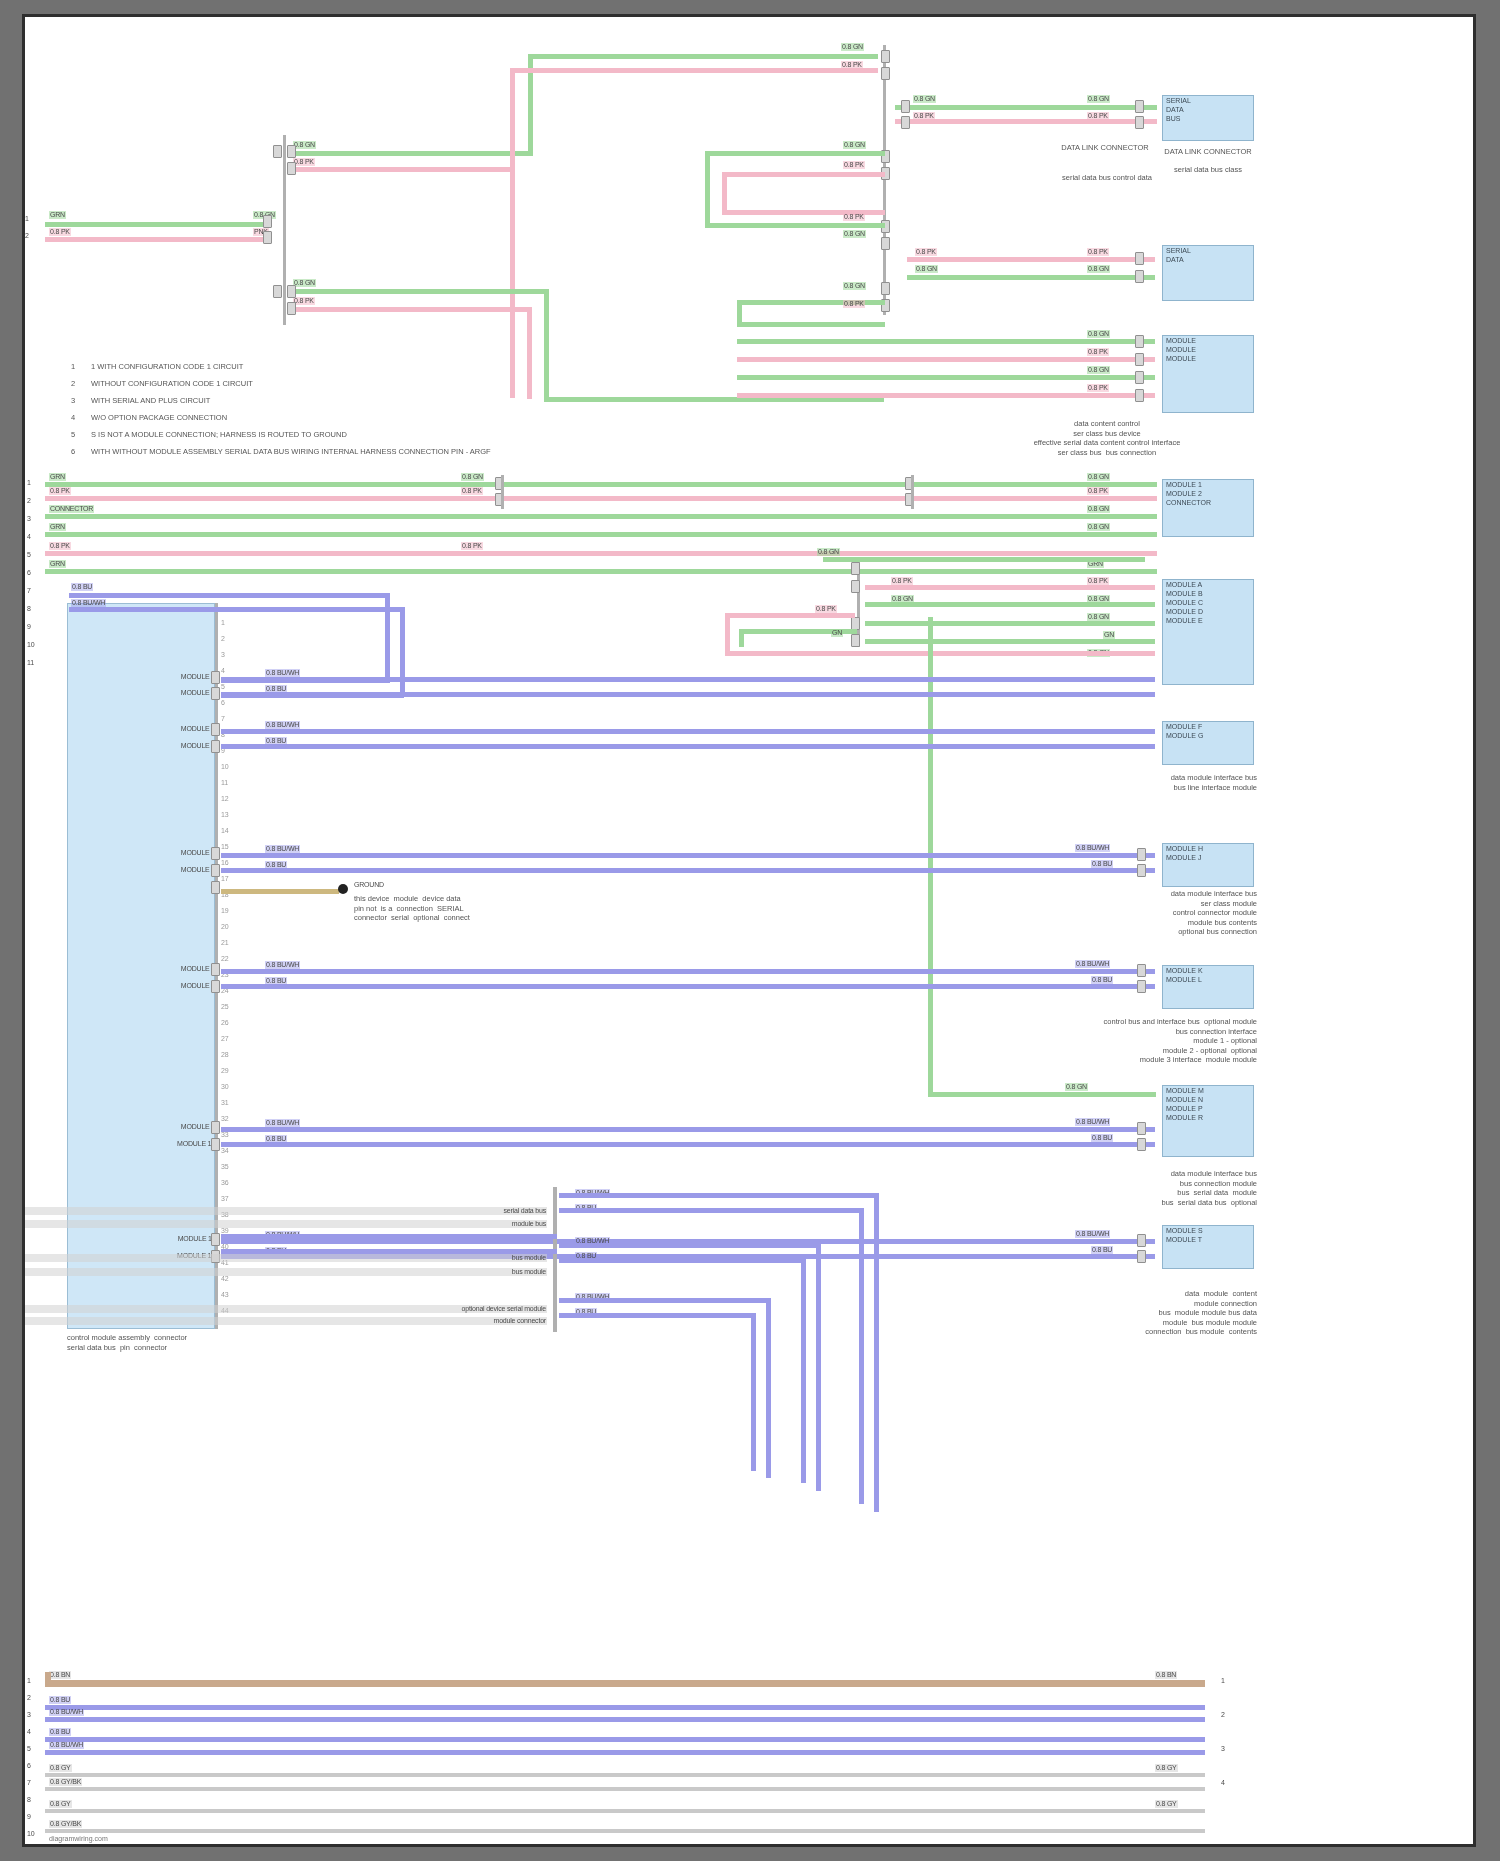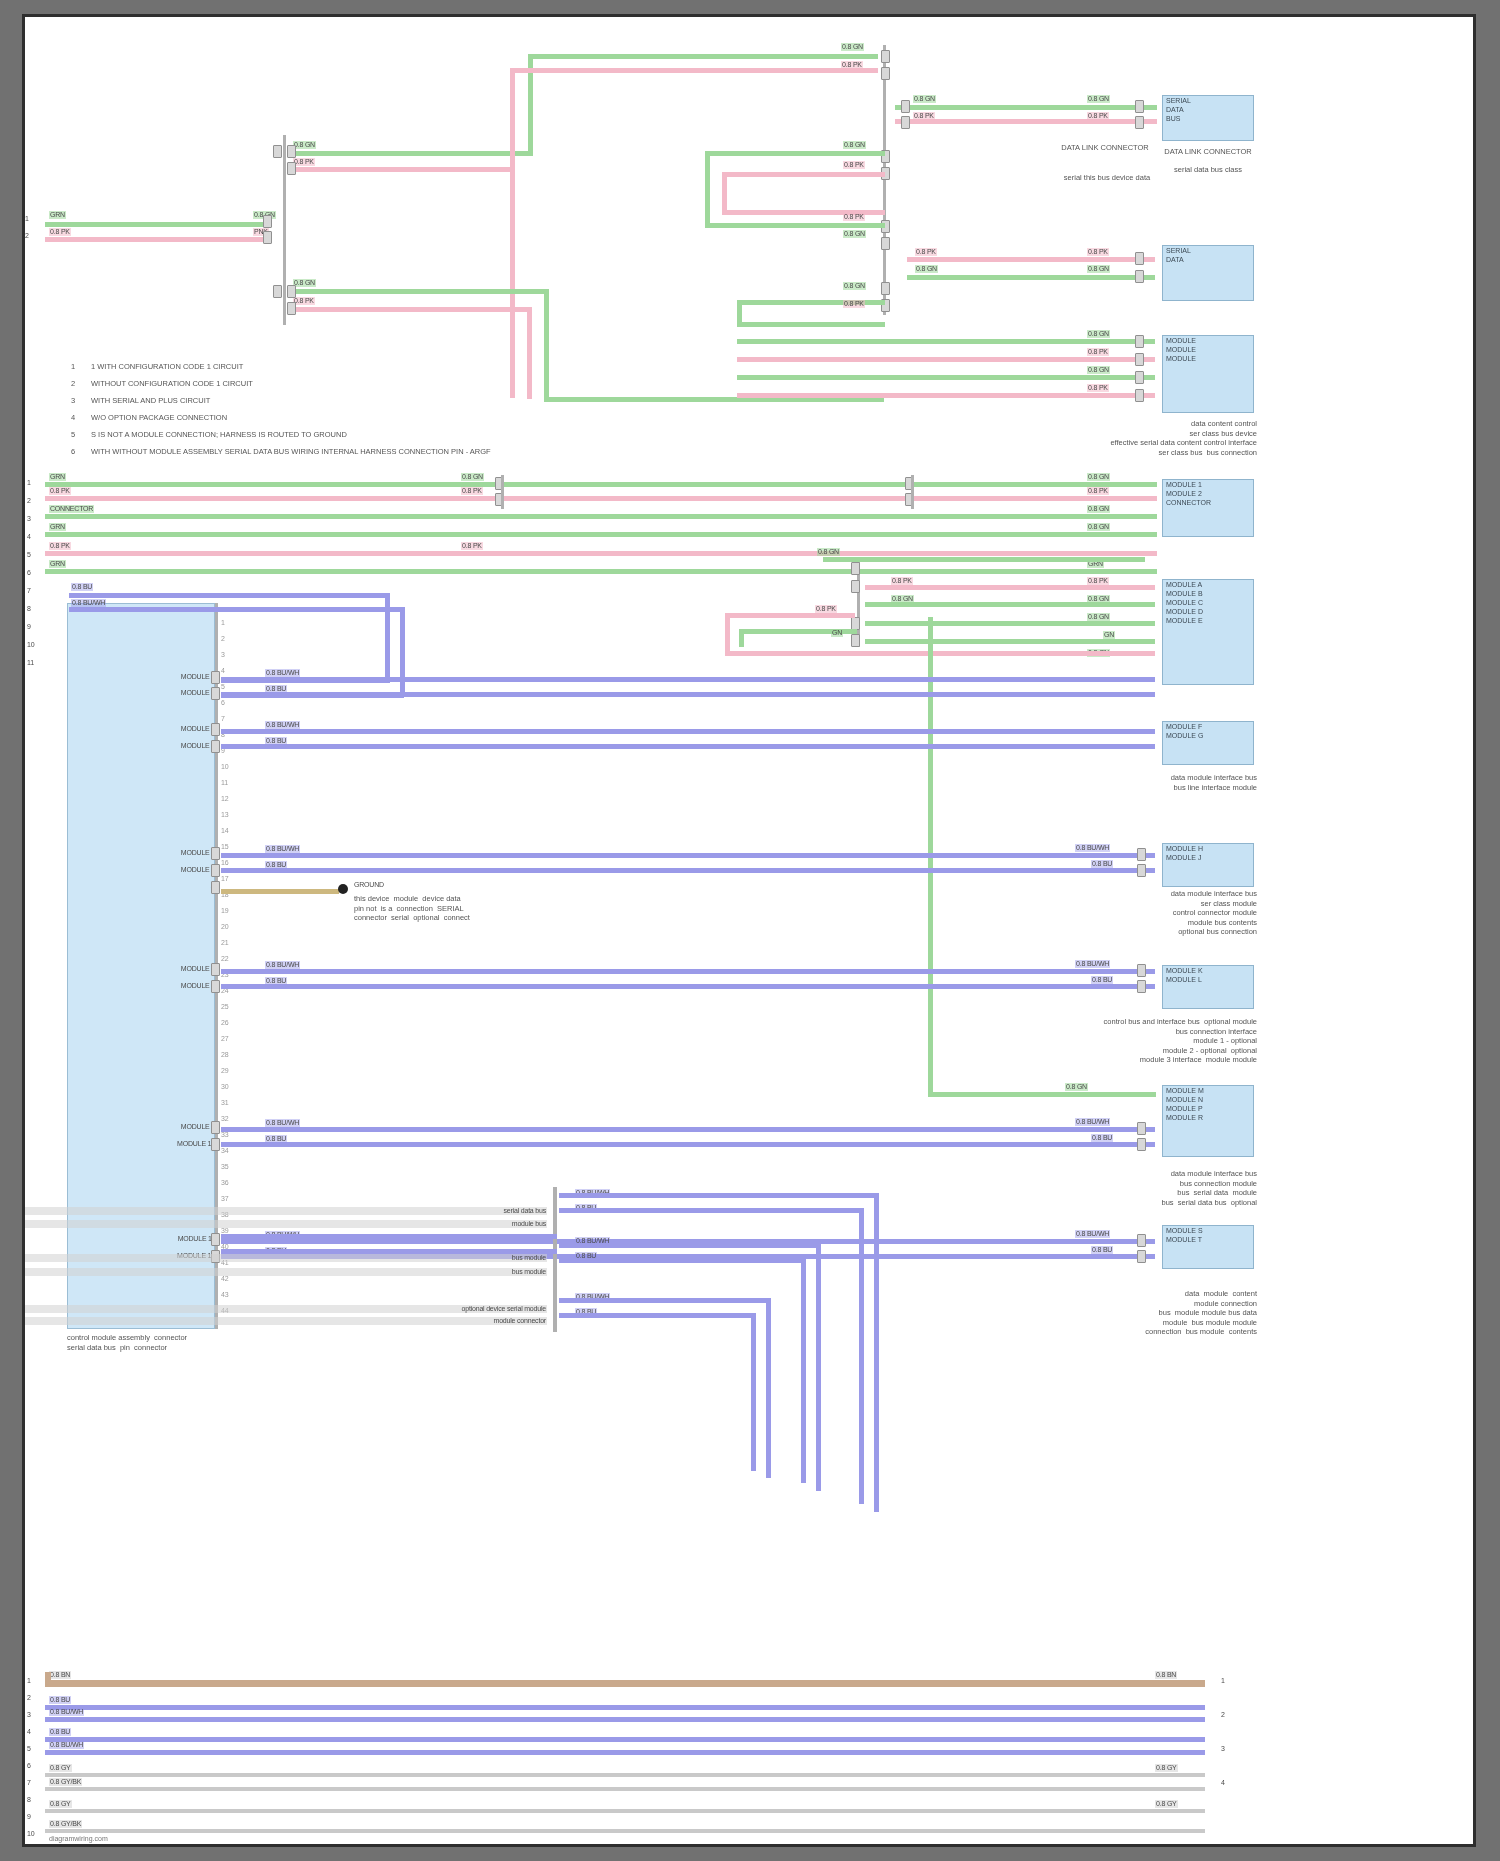--- a/index.html
+++ b/index.html
@@ -473,22 +473,22 @@
             <div class="crow">MODULE P</div>
             <div class="crow">MODULE R</div>
           </div>
           <div class="conn" style="left:1137px;top:1208px;width:92px;height:44px;">
             <div class="crow">MODULE S</div>
             <div class="crow">MODULE T</div>
           </div>
         </div>
       <div id="rightnotes">
           <div class="note" style="left:930px;top:126px;width:300px;text-align:center;">DATA LINK CONNECTOR</div>
-          <div class="note" style="left:932px;top:156px;width:300px;text-align:center;">serial this bus device data</div>
-          <div class="note" style="left:932px;top:402px;width:300px;text-align:right;">data content control
+          <div class="note" style="left:932px;top:156px;width:300px;text-align:center;">serial data bus control data</div>
+          <div class="note" style="left:932px;top:402px;width:300px;text-align:center;">data content control
 ser class bus device
 effective serial data content control interface
 ser class bus  bus connection</div>
           <div class="note" style="left:932px;top:756px;width:300px;text-align:right;">data module interface bus
 bus line interface module</div>
           <div class="note" style="left:932px;top:872px;width:300px;text-align:right;">data module interface bus
 ser class module
 control connector module
 module bus contents
 optional bus connection</div>

